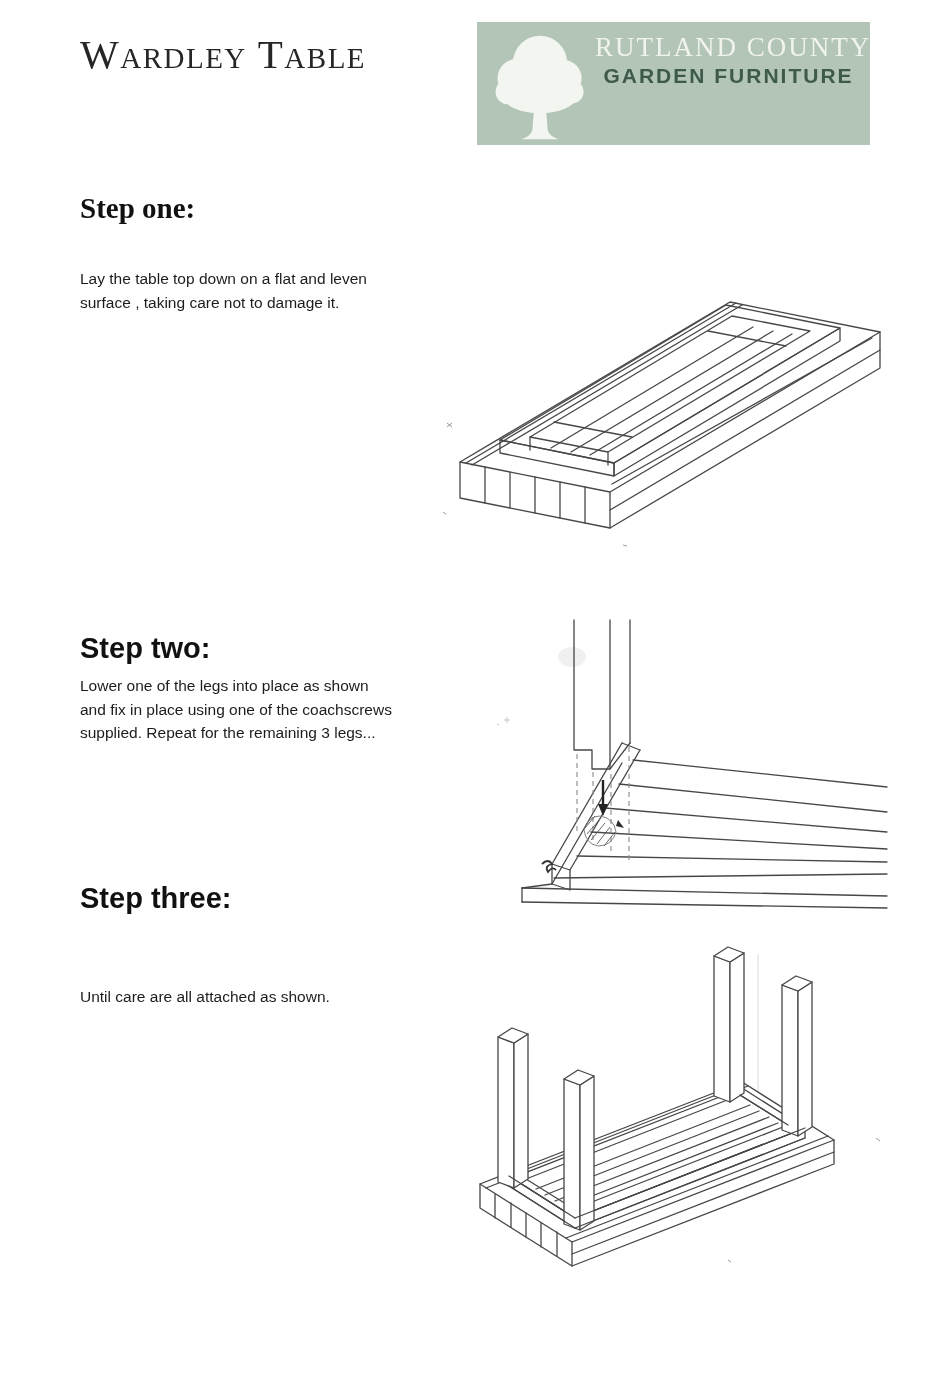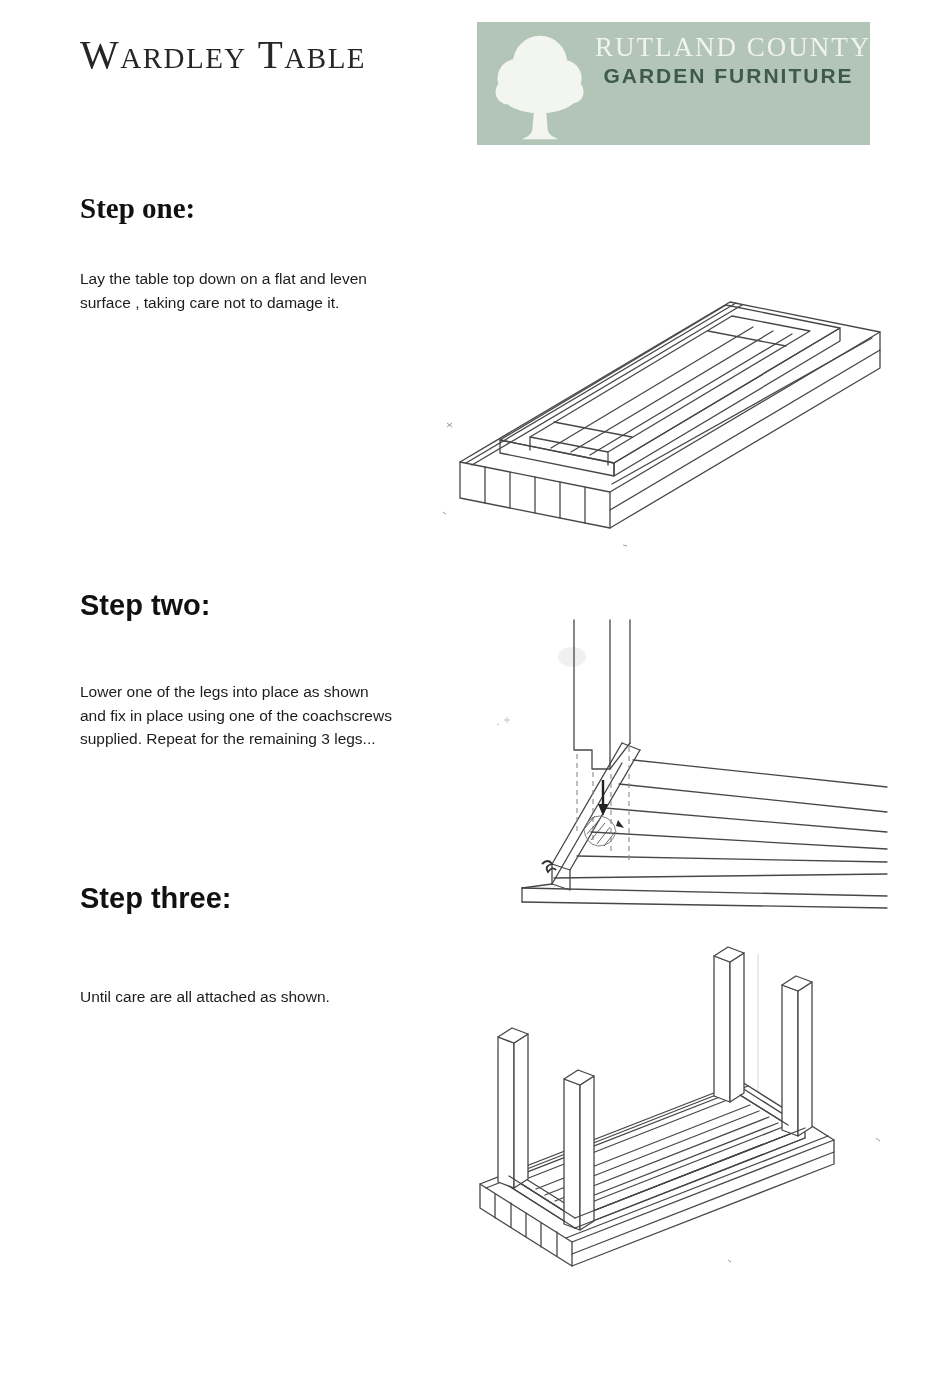--- a/index.html
+++ b/index.html
@@ -33,21 +33,21 @@
   }
   .step-heading{
     position:absolute;left:80px;margin:0;
     font-size:29px;font-weight:700;color:#111;
   }
   .step-body{
     position:absolute;left:80px;width:315px;margin:0;
     font-size:15.5px;line-height:23.5px;color:#1c1c1c;
   }
   .h1{top:192px;font-family:Liberation Serif, serif;} .b1{top:267px;}
-  .h2{top:589px;} .b2{top:674px;margin-top:6px;}
+  .h2{top:632px;} .b2{top:674px;}
   .h3{top:882px;} .b3{top:985px;}
   .fig{position:absolute;}
   .fig1{left:435px;top:262px;}
   .fig2{left:492px;top:602px;}
   .fig3{left:458px;top:942px;}
   .page-number{
     position:absolute;left:0;top:1332px;width:100%;text-align:center;
     font-size:15px;color:#1c1c1c;
   }
   .sk{stroke:#474747;stroke-width:1.3;fill:none;stroke-linecap:round;stroke-linejoin:round;}

